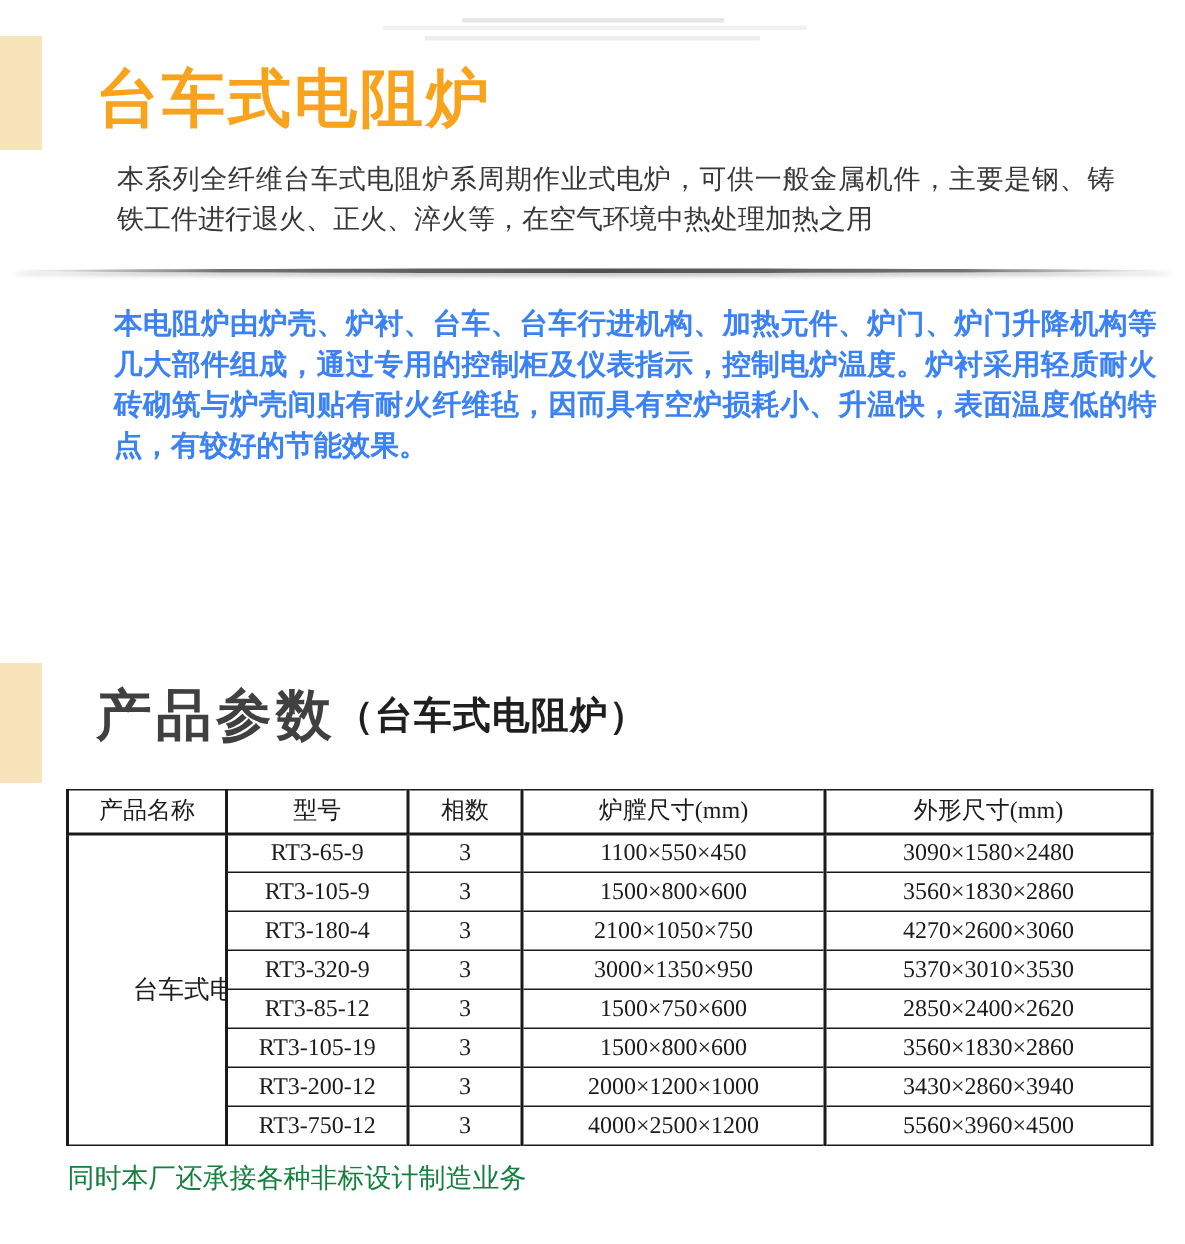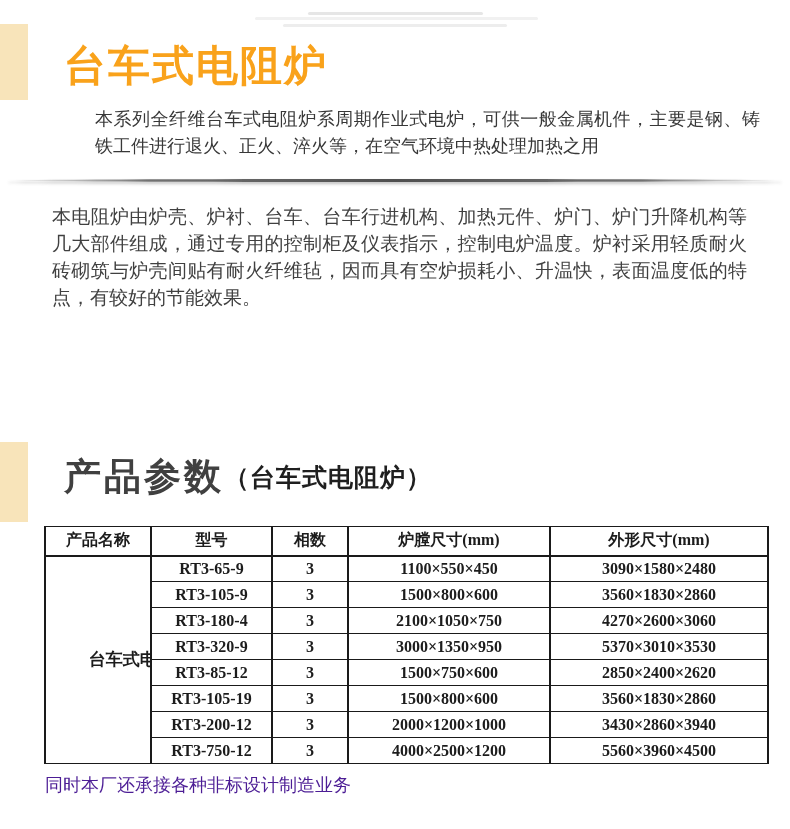--- a/index.html
+++ b/index.html
@@ -31,21 +31,21 @@
     left: 64px; top: 26px;
     font-size: 42px;
     font-weight: bold;
     letter-spacing: 2px;
     color: #f9a21b;
     white-space: nowrap;
   }
 
   .intro-text {
     position: absolute;
-    left: 95px; top: 94px;
+    left: 78px; top: 94px;
     width: 665px;
     font-size: 18px;
     line-height: 27px;
     font-weight: 500;
     color: #383838;
     text-align: justify;
   }
 
   .shadow-divider {
     position: absolute;
@@ -56,26 +56,26 @@
       rgba(130,130,130,0) 0%,
       rgba(90,90,90,0.85) 18%,
       rgba(70,70,70,0.95) 50%,
       rgba(90,90,90,0.85) 82%,
       rgba(130,130,130,0) 100%);
     box-shadow: 0 2px 3px rgba(60,60,60,0.35);
   }
 
   .body-text {
     position: absolute;
-    left: 52px; top: 191px;
+    left: 76px; top: 191px;
     width: 695px;
     font-size: 19px;
     line-height: 27px;
-    font-weight: 400;
-    color: #404040;
+    font-weight: 700;
+    color: #3b82f6;
     text-align: justify;
   }
 
   .section-heading {
     position: absolute;
     left: 64px; top: 440px;
     white-space: nowrap;
   }
   .section-heading .main {
     font-size: 37px;
@@ -106,42 +106,42 @@
   .spec-table col.c0 { width: 106px; }
   .spec-table col.c1 { width: 121px; }
   .spec-table col.c2 { width: 76px;  }
   .spec-table col.c3 { width: 202px; }
   .spec-table col.c4 { width: 218px; }
   .spec-table th, .spec-table td {
     border: 2px solid #1a1a1a;
     border-top-width: 1px;
     border-bottom-width: 1px;
     padding: 0 2px;
-    font-weight: bold;
+    font-weight: normal;
     white-space: nowrap;
     overflow: hidden;
   }
   .spec-table thead th { height: 29px; border-bottom-width: 2px; }
   .spec-table tbody td { height: 26px; }
   .spec-table td.category-cell { vertical-align: middle; }
   .category-vertical {
     width: 1.1em;
     margin: 0 auto;
     word-break: break-all;
     line-height: 26px;
     font-size: 17px;
     text-align: center;
   }
 
   .footnote {
     position: absolute;
     left: 45px; top: 761px;
     font-size: 18px;
     font-weight: 500;
-    color: #4c1d95;
+    color: #15803d;
     white-space: nowrap;
   }
 </style>
 </head>
 <body>
 
 <div class="page">
 
   <div class="trunc-line l1"></div>
   <div class="trunc-line l2"></div>

